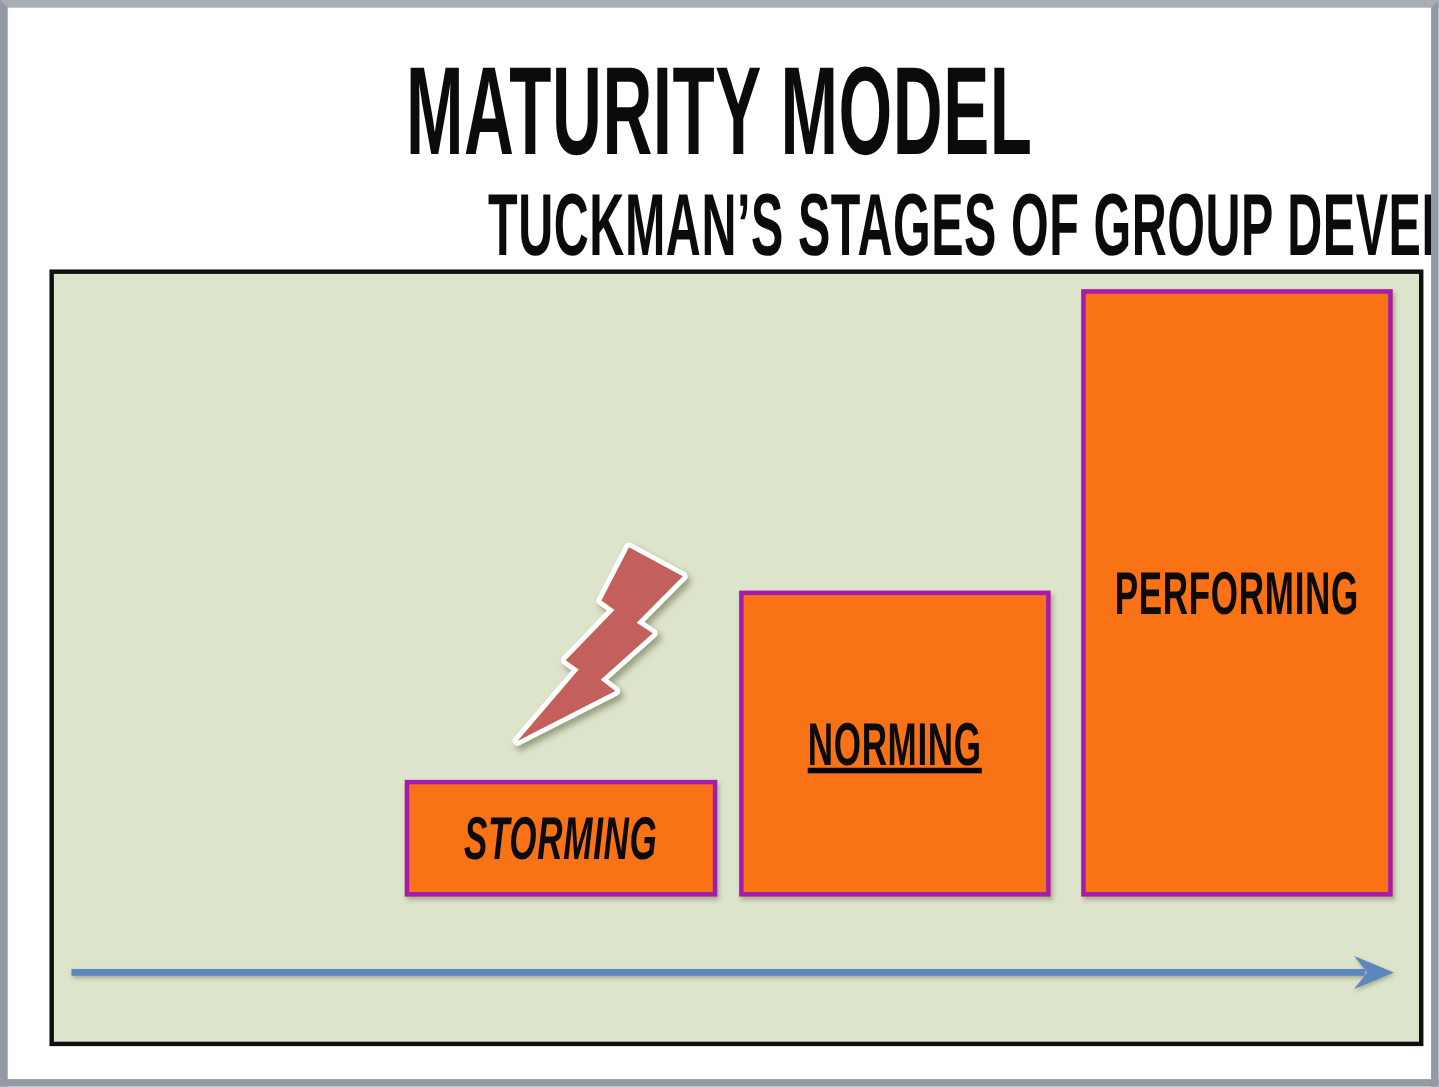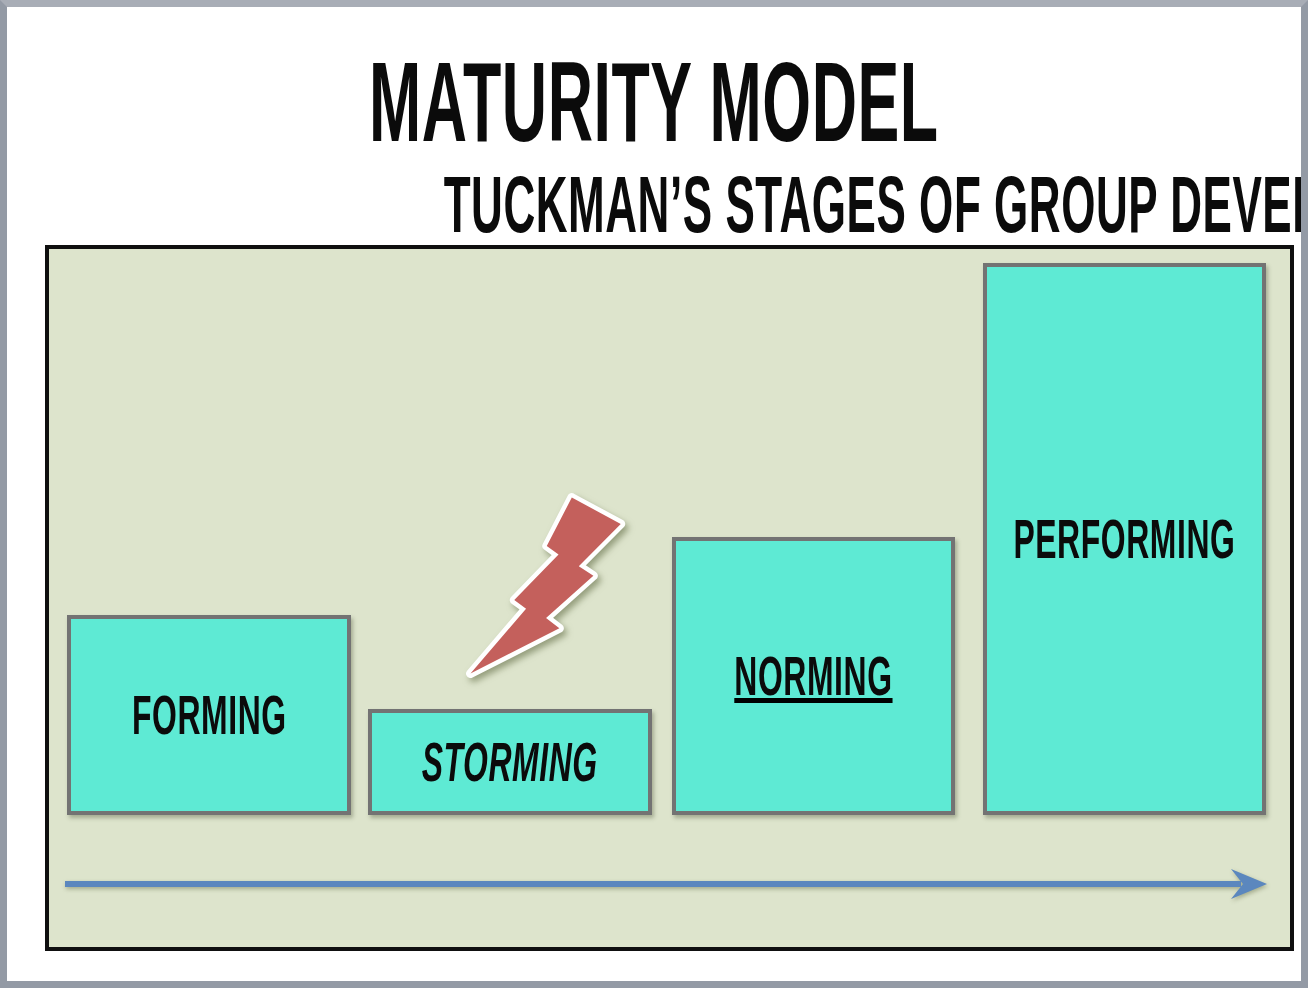--- a/index.html
+++ b/index.html
@@ -50,22 +50,22 @@
     left: 38px;
     top: 238px;
     width: 1249px;
     height: 706px;
     background: #dde4cc;
     border: 4px solid #0f0f0f;
   }
 
   .stage-box {
     position: absolute;
-    background: #5eead4;
-    border: 4px solid #737373;
+    background: #f97316;
+    border: 4px solid #a21caf;
     box-shadow: 2px 3px 4px rgba(60, 70, 40, 0.35);
     display: flex;
     align-items: center;
     justify-content: center;
     text-align: left;
   }
   .stage-box .cond { font-size: 55px; transform: scaleX(0.58); }
 
   .box-forming    { left:  60px; top: 608px; width: 284px; height: 200px; }
   .box-storming   { left: 361px; top: 702px; width: 284px; height: 106px; font-style: italic; }
@@ -103,23 +103,20 @@
 
   <div class="subtitle-wrap">
     <span class="cond">TUCKMAN’S STAGES OF GROUP DEVELOPMENT</span>
   </div>
 
   <div class="panel">
 
     
   </div>
 
-  <div class="stage-box box-forming">
-    <span class="cond">FORMING</span>
-  </div>
 
   <div class="stage-box box-storming">
     <span class="cond">STORMING</span>
   </div>
 
   <div class="stage-box box-norming">
     <span class="cond">NORMING</span>
   </div>
 
   <div class="stage-box box-performing">

